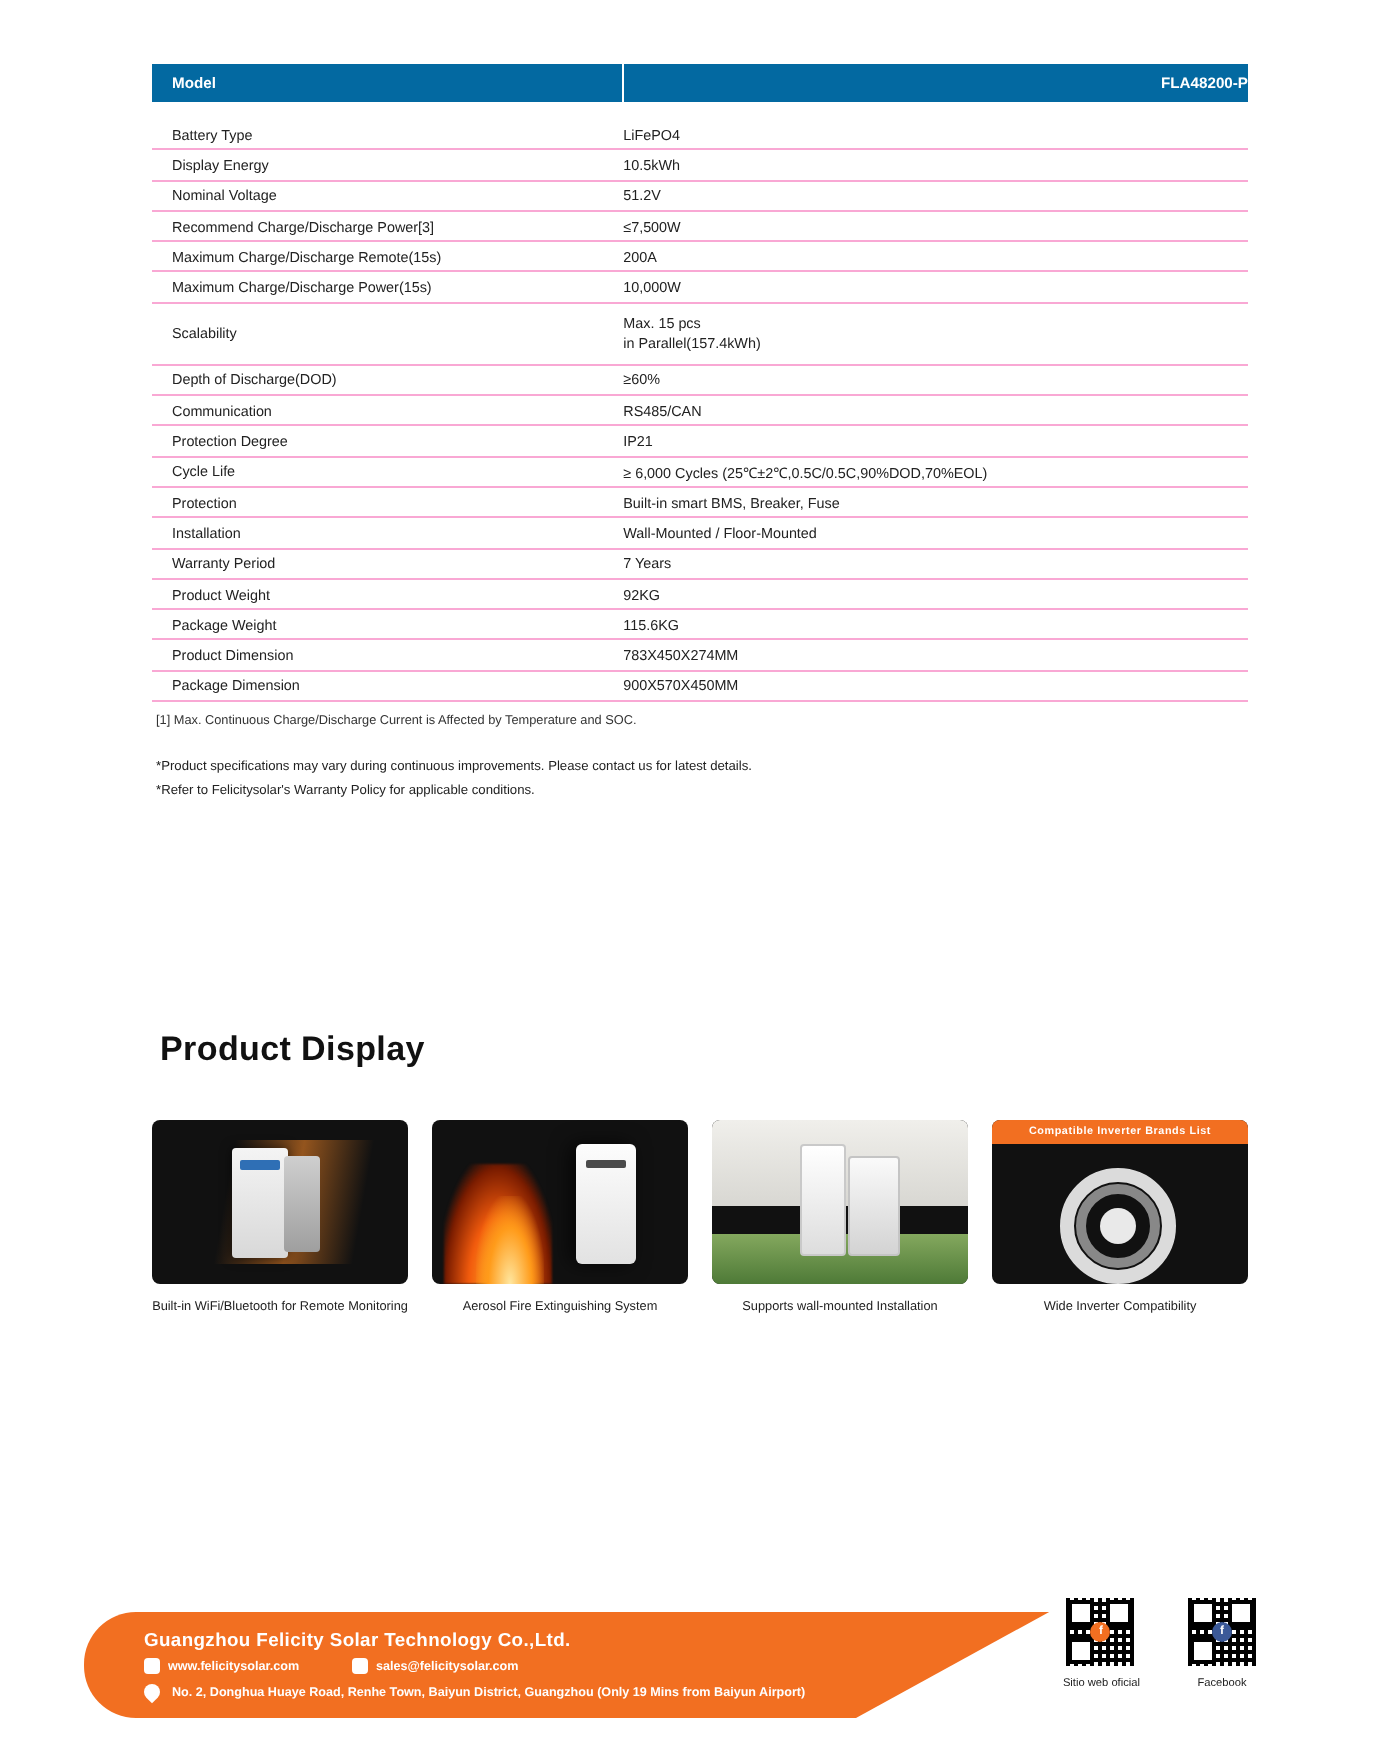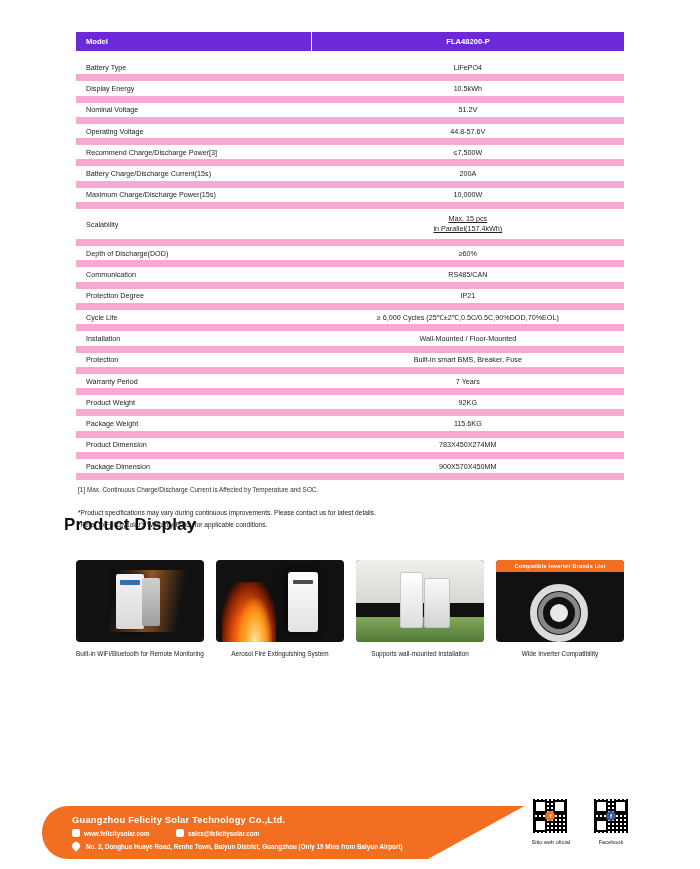--- a/index.html
+++ b/index.html
@@ -25,85 +25,83 @@
   }
   table.spec {
     width: 100%;
     border-collapse: collapse;
     font-size: 7.2px;
   }
   table.spec th, table.spec td {
     padding: 0;
   }
   .hdr-row th {
-    background: #6d28d9;
+    background: #0369a1;
     color: #ffffff;
     font-size: 7.6px;
     font-weight: bold;
     height: 19px;
     vertical-align: middle;
   }
   .hdr-row th.left {
     text-align: left;
     padding-left: 10px;
     width: 43%;
     border-right: 1px solid #ffffff;
   }
   .hdr-row th.right {
-    text-align: center;
+    text-align: right;
   }
   .gap-row td {
     height: 9px;
     background: #ffffff;
     border: none;
   }
   tr.data td {
-    border-bottom: 7px solid #f9a8d4;
+    border-bottom: 1px solid #f9a8d4;
     height: 14.3px;
     vertical-align: middle;
   }
   tr.data td.label {
     text-align: left;
     padding-left: 10px;
     color: #222;
     font-size: 7.2px;
     width: 43%;
   }
   tr.data td.value {
-    text-align: center;
     color: #222;
     font-size: 7.2px;
   }
   tr.data.tall td {
     height: 30px;
   }
   td.value .l2 {
     display: block;
     line-height: 1.35;
-    text-decoration: underline;
   }
   .footnote {
     font-size: 6.4px;
     color: #333;
     padding-left: 2px;
     padding-top: 5px;
     line-height: 1.5;
   }
   .notes {
     margin-top: 12px;
     font-size: 6.6px;
     color: #222;
     line-height: 1.85;
     padding-left: 2px;
   }
 
   
   .pd-title {
     position: absolute;
-    left: 64px;
+    left: 80px;
     top: 515px;
     font-size: 17px;
     font-weight: bold;
     color: #111;
     letter-spacing: 0.2px;
   }
   .cards {
     position: absolute;
     left: 76px;
     top: 560px;
@@ -317,29 +315,25 @@
       </tr>
       <tr class="data">
         <td class="label">Display Energy</td>
         <td class="value">10.5kWh</td>
       </tr>
       <tr class="data">
         <td class="label">Nominal Voltage</td>
         <td class="value">51.2V</td>
       </tr>
       <tr class="data">
-        <td class="label">Operating Voltage</td>
-        <td class="value">44.8-57.6V</td>
-      </tr>
-      <tr class="data">
         <td class="label">Recommend Charge/Discharge Power[3]</td>
         <td class="value">≤7,500W</td>
       </tr>
       <tr class="data">
-        <td class="label">Battery Charge/Discharge Current(15s)</td>
+        <td class="label">Maximum Charge/Discharge Remote(15s)</td>
         <td class="value">200A</td>
       </tr>
       <tr class="data">
         <td class="label">Maximum Charge/Discharge Power(15s)</td>
         <td class="value">10,000W</td>
       </tr>
       <tr class="data tall">
         <td class="label">Scalability</td>
         <td class="value">
           <span class="l2">Max. 15 pcs</span>
@@ -356,26 +350,26 @@
       </tr>
       <tr class="data">
         <td class="label">Protection Degree</td>
         <td class="value">IP21</td>
       </tr>
       <tr class="data">
         <td class="label">Cycle Life</td>
         <td class="value">≥ 6,000 Cycles (25℃±2℃,0.5C/0.5C,90%DOD,70%EOL)</td>
       </tr>
       <tr class="data">
+        <td class="label">Protection</td>
+        <td class="value">Built-in smart BMS, Breaker, Fuse</td>
+      </tr>
+      <tr class="data">
         <td class="label">Installation</td>
         <td class="value">Wall-Mounted / Floor-Mounted</td>
-      </tr>
-      <tr class="data">
-        <td class="label">Protection</td>
-        <td class="value">Built-in smart BMS, Breaker, Fuse</td>
       </tr>
       <tr class="data">
         <td class="label">Warranty Period</td>
         <td class="value">7 Years</td>
       </tr>
       <tr class="data">
         <td class="label">Product Weight</td>
         <td class="value">92KG</td>
       </tr>
       <tr class="data">

